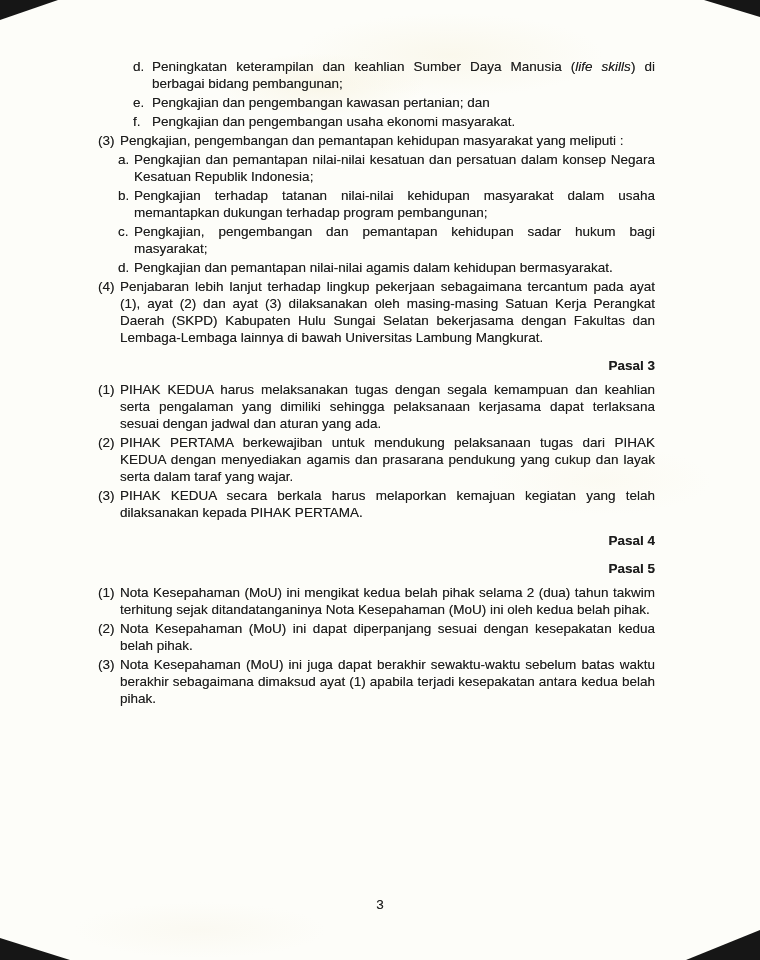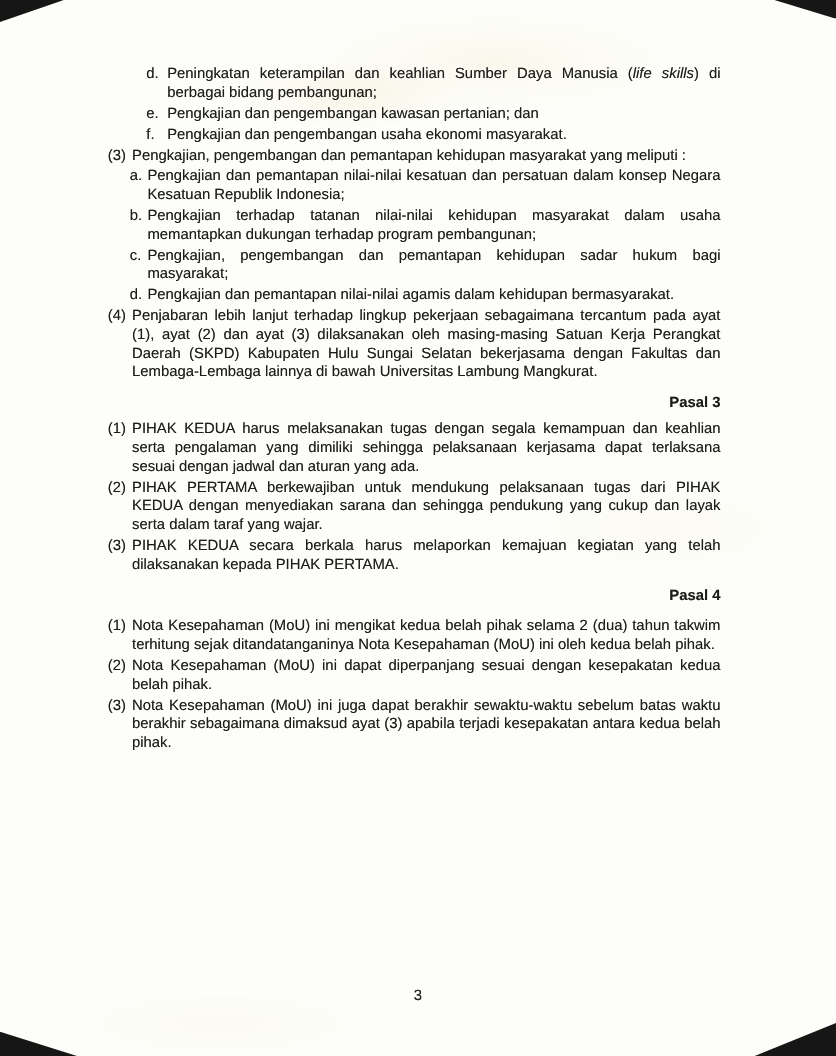--- a/index.html
+++ b/index.html
@@ -116,43 +116,44 @@
 
     <div class="pasal">
       <div class="ph">Pasal 3</div>
     </div>
     <div class="li num">
       <span class="mk">(1)</span>
       <span class="tx"><b>PIHAK KEDUA</b><span> harus melaksanakan tugas dengan segala kemampuan dan keahlian serta pengalaman yang dimiliki sehingga pelaksanaan kerjasama dapat terlaksana sesuai dengan jadwal dan aturan yang ada.</span></span>
     </div>
     <div class="li num">
       <span class="mk">(2)</span>
-      <span class="tx"><b>PIHAK PERTAMA</b><span> berkewajiban untuk mendukung pelaksanaan tugas dari </span><b>PIHAK KEDUA</b><span> dengan menyediakan sarana dan sehingga pendukung yang cukup dan layak serta dalam taraf yang wajar.</span></span>
+      <span class="tx"><b>PIHAK PERTAMA</b><span> berkewajiban untuk mendukung pelaksanaan tugas dari </span><b>PIHAK KEDUA</b><span> dengan menyediakan agamis dan prasarana pendukung yang cukup dan layak serta dalam taraf yang wajar.</span></span>
     </div>
     <div class="li num">
       <span class="mk">(3)</span>
       <span class="tx"><b>PIHAK KEDUA</b><span> secara berkala harus melaporkan kemajuan kegiatan yang telah dilaksanakan kepada </span><b>PIHAK PERTAMA</b><span>.</span></span>
     </div>
 
     <div class="pasal">
       <div class="ph">Pasal 4</div>
     </div>
 
     <div class="pasal">
+      <div class="ph">Pasal 5</div>
     </div>
     <div class="li num">
       <span class="mk">(1)</span>
       <span class="tx">Nota Kesepahaman (MoU) ini mengikat kedua belah pihak selama 2 (dua) tahun takwim terhitung sejak ditandatanganinya Nota Kesepahaman (MoU) ini oleh kedua belah pihak.</span>
     </div>
     <div class="li num">
       <span class="mk">(2)</span>
       <span class="tx">Nota Kesepahaman (MoU) ini dapat diperpanjang sesuai dengan kesepakatan kedua belah pihak.</span>
     </div>
     <div class="li num">
       <span class="mk">(3)</span>
-      <span class="tx">Nota Kesepahaman (MoU) ini juga dapat berakhir sewaktu-waktu sebelum batas waktu berakhir sebagaimana dimaksud ayat (3) apabila terjadi kesepakatan antara kedua belah pihak.</span>
+      <span class="tx">Nota Kesepahaman (MoU) ini juga dapat berakhir sewaktu-waktu sebelum batas waktu berakhir sebagaimana dimaksud ayat (1) apabila terjadi kesepakatan antara kedua belah pihak.</span>
     </div>
 
   </div>
 
   <div class="pageno">3</div>
 
 </div>
 
 </body></html>

